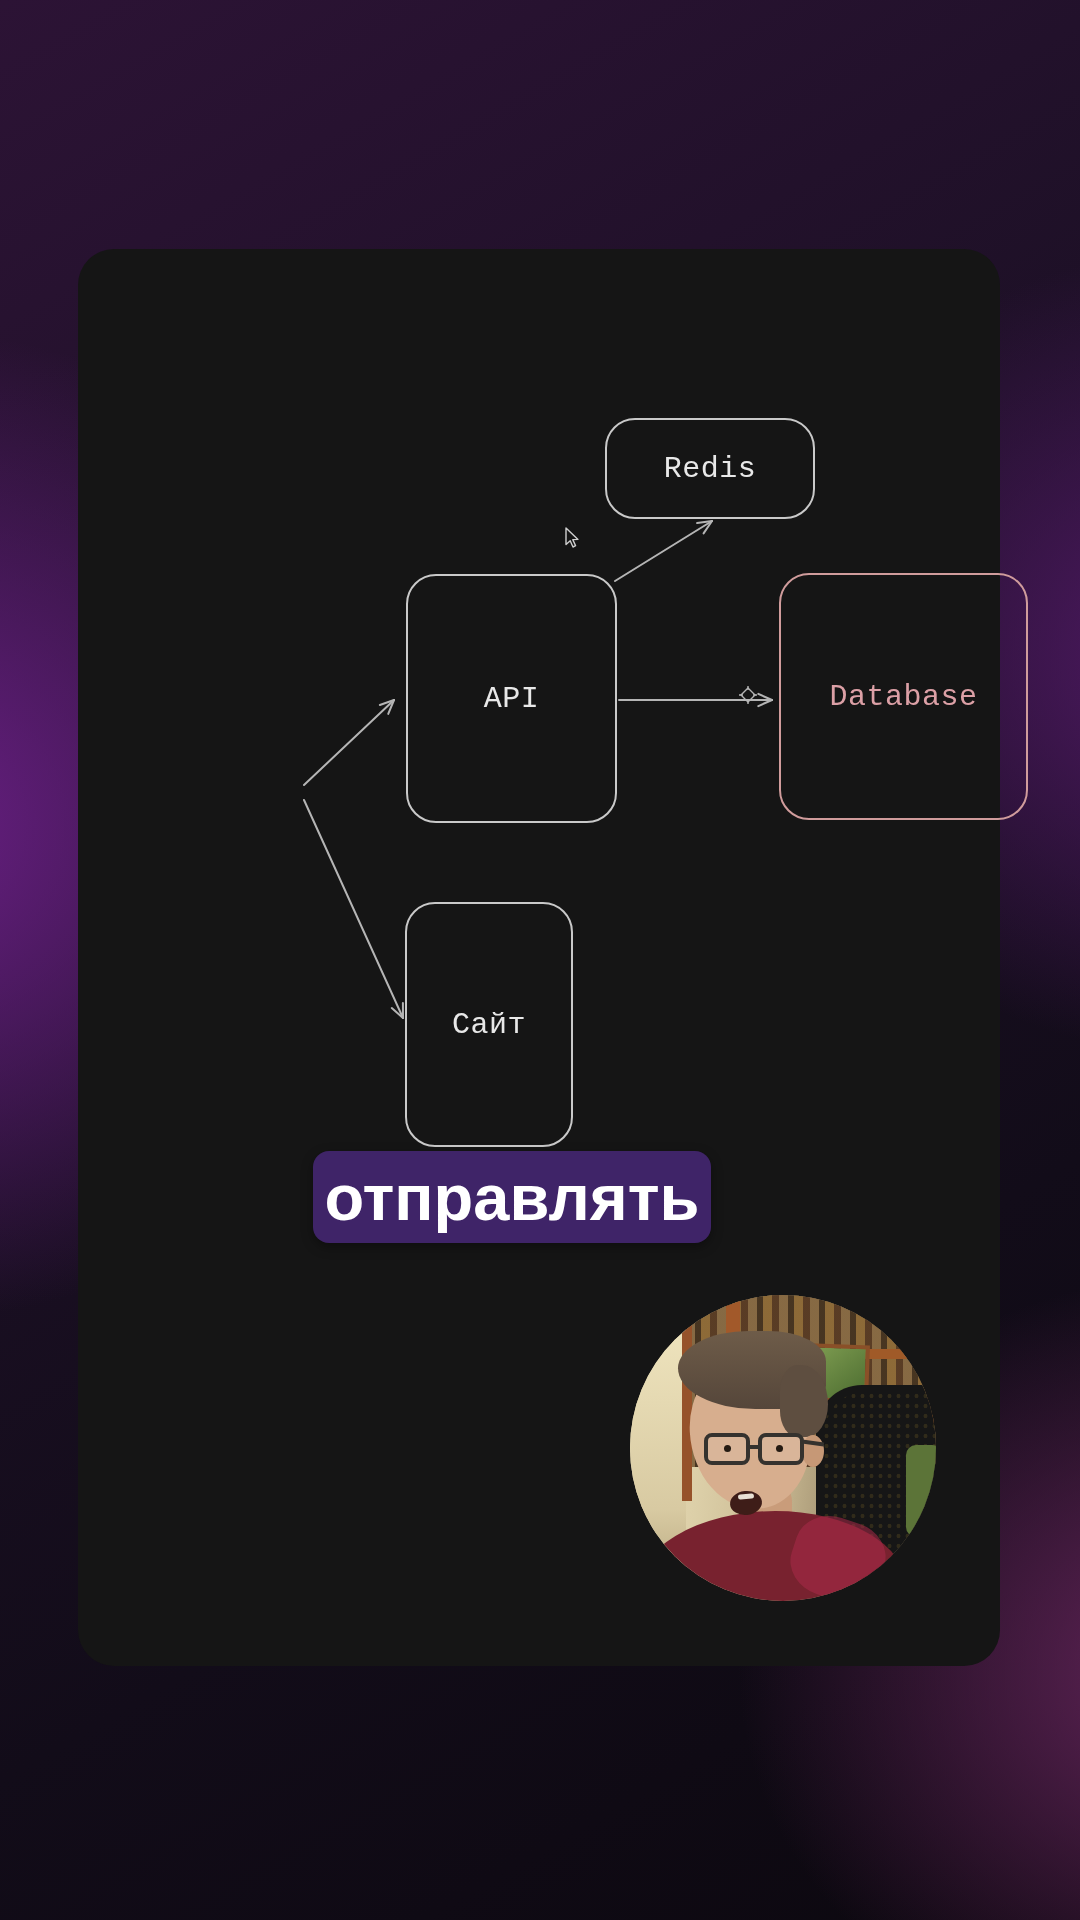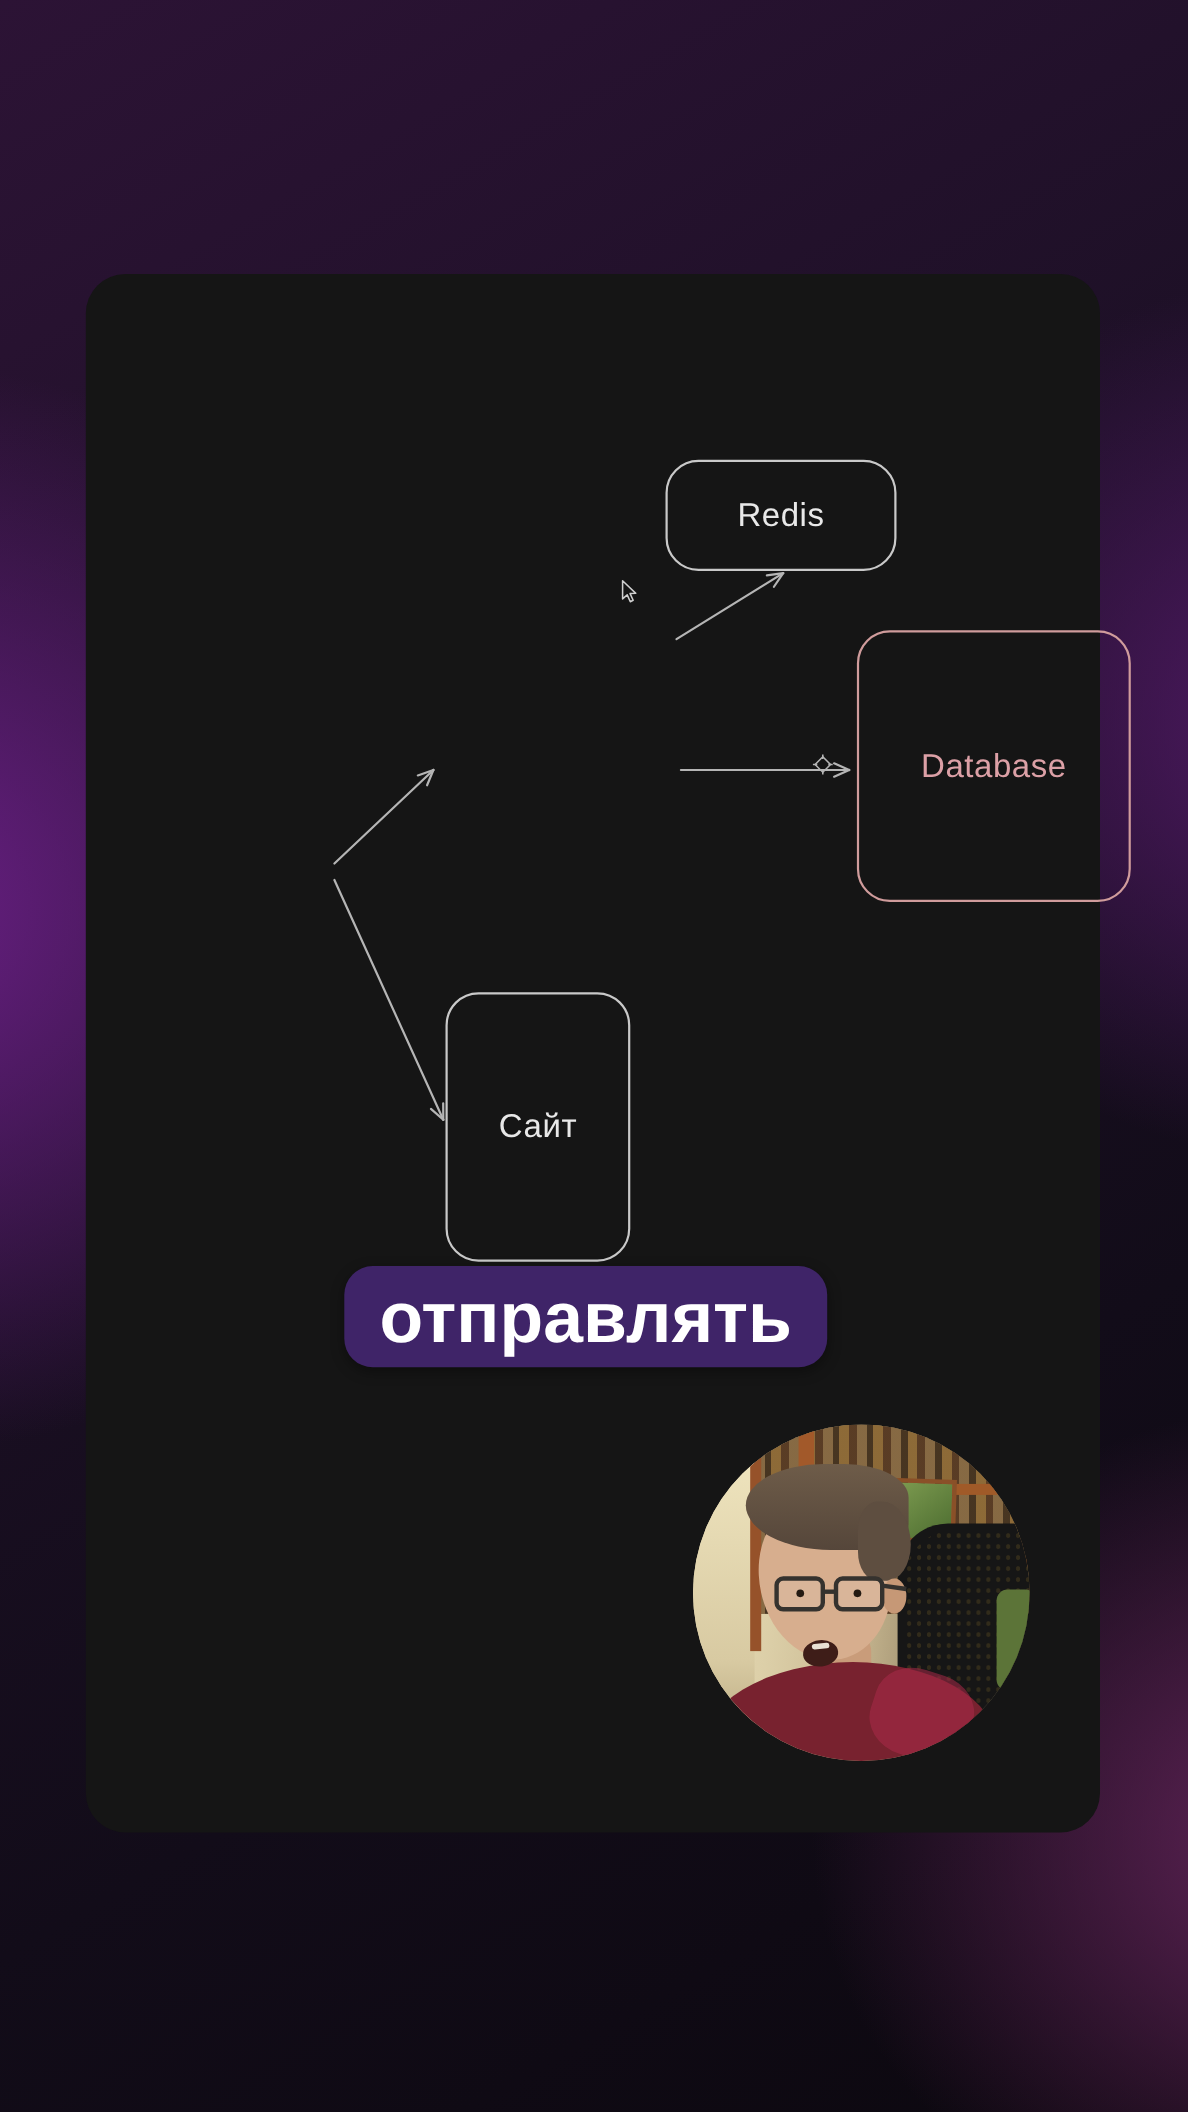--- a/index.html
+++ b/index.html
@@ -20,38 +20,39 @@
     position:absolute; left:78px; top:249px; width:922px; height:1417px;
     background:#151515; border-radius:36px;
   }
 
   
   .node {
     position:absolute; border:2px solid #c9c9c9; border-radius:30px;
     display:flex; align-items:center; justify-content:center;
     color:#e8e8e8; font-size:30px; font-weight:500; letter-spacing:.5px;
     background:transparent;
+    font-family:Liberation Mono, monospace;
   }
   .node-redis    { left:527px; top:169px; width:210px; height:101px; }
   .node-api      { left:328px; top:325px; width:211px; height:249px; }
   .node-database { left:701px; top:324px; width:249px; height:247px;
                    border-color:#d09c9c; color:#dca0a6; }
   .node-nginx    { left:9px;   top:425px; width:213px; height:249px; }
   .node-site     { left:327px; top:653px; width:168px; height:245px; }
 
   .edges { position:absolute; left:0; top:0; width:922px; height:1417px; }
 
   .move-handle { position:absolute; left:660px; top:436px; width:20px; height:20px; }
 
   .cursor { position:absolute; left:486px; top:278px; width:16px; height:22px; }
 
   
   .caption {
-    position:absolute; left:235px; top:902px; width:439px; height:92px;
-    background:#3f2468; border-radius:26px;
+    position:absolute; left:235px; top:902px; width:398px; height:92px;
+    background:#3f2468; border-radius:16px;
     display:flex; align-items:center; justify-content:center;
     color:#ffffff; font-size:65px; font-weight:800; letter-spacing:0;
     box-shadow:0 4px 12px rgba(0,0,0,.35);
   }
 
   
   .webcam {
     position:absolute; left:552px; top:1046px; width:306px; height:306px;
     border-radius:50%; overflow:hidden;
   }
@@ -131,20 +132,23 @@
       <g>
         <line x1="537" y1="332" x2="634" y2="272" stroke="#b5b5b5" stroke-width="2" stroke-linecap="round"></line>
         <line x1="634" y1="272" x2="619.1343734539116" y2="274.0032841516449" stroke="#b5b5b5" stroke-width="2" stroke-linecap="round"></line>
         <line x1="634" y1="272" x2="625.5694786585153" y2="284.4067042324209" stroke="#b5b5b5" stroke-width="2" stroke-linecap="round"></line>
       </g>
     </svg>
 
   <div class="node node-redis">
     <span>Redis</span>
   </div>
+  <div class="node node-api">
+    <span>API</span>
+  </div>
   <div class="node node-database">
     <span>Database</span>
   </div>
   <div class="node node-site">
     <span>Сайт</span>
   </div>
 
   <div class="move-handle">
     <svg width="20" height="20" viewBox="0 0 20 20">
       <g stroke="#b5b5b5" stroke-width="1.4" fill="none">

